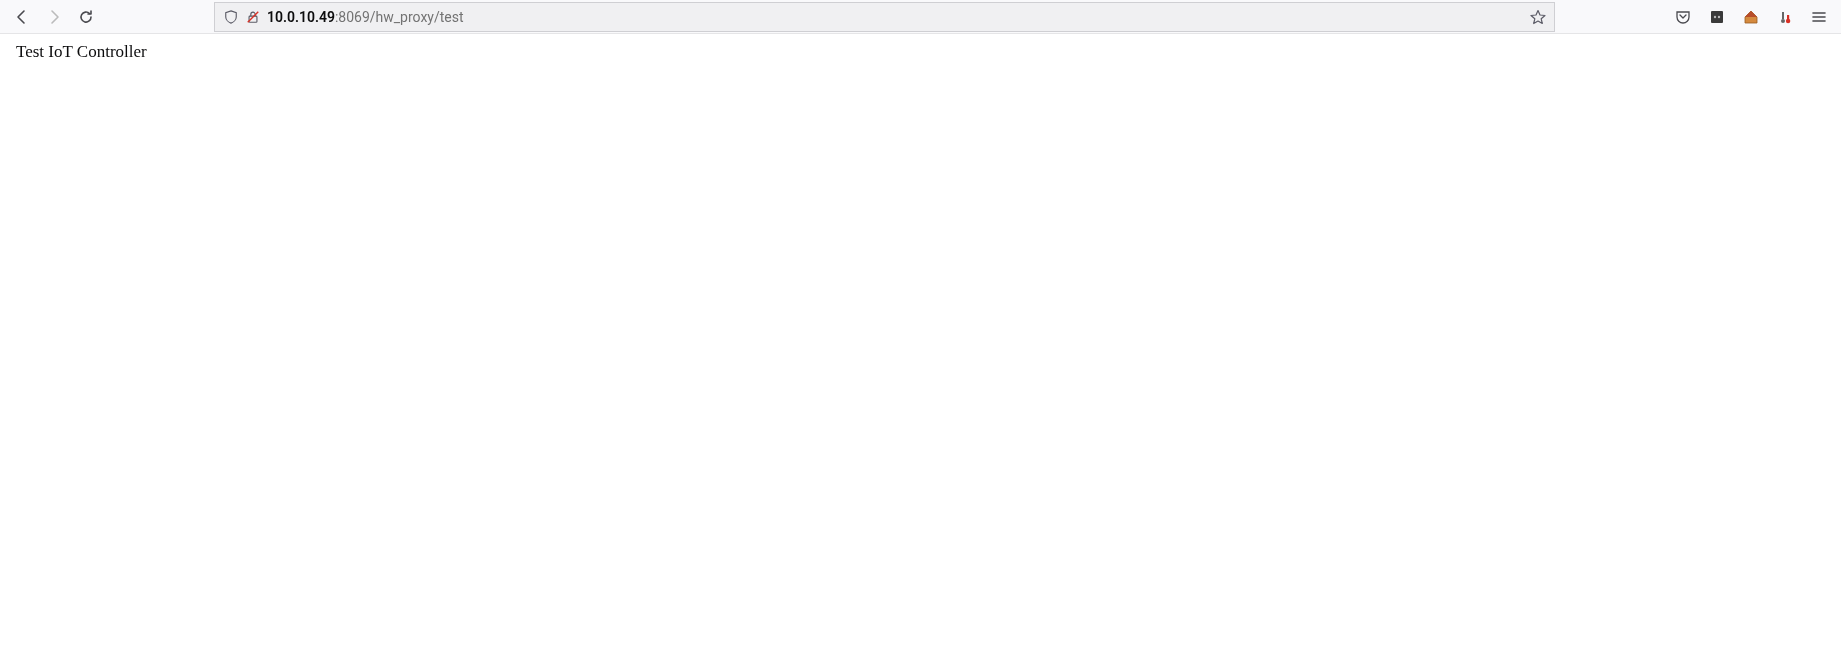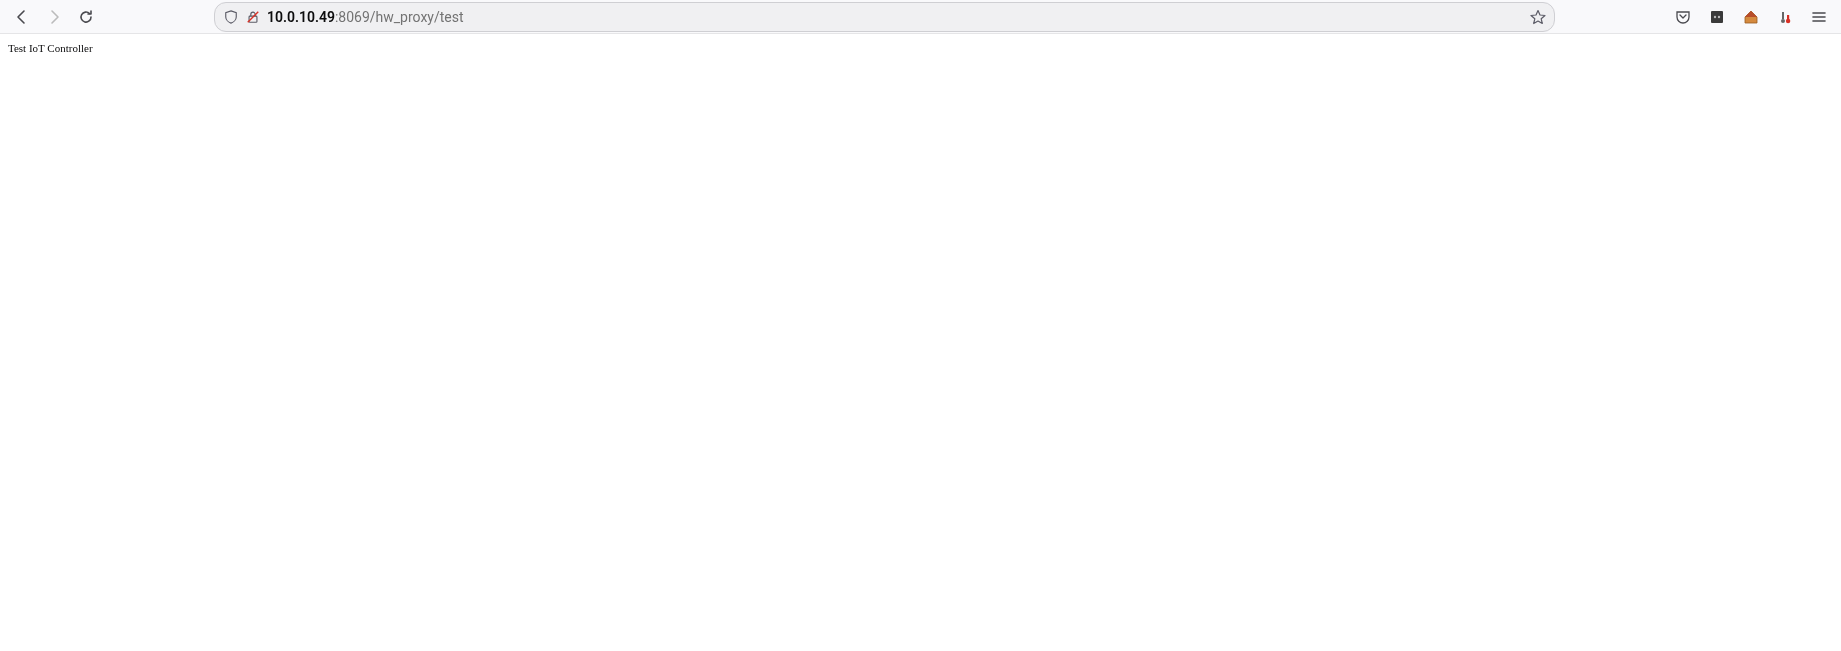--- a/index.html
+++ b/index.html
@@ -34,21 +34,21 @@
     .nav-btn.disabled { color: #bbbbbc; cursor: default; }
     .address-bar-wrap {
       flex: 1;
       margin-left: 110px;
       margin-right: 110px;
       display: flex;
       align-items: center;
       height: 30px;
       background: #f0f0f2;
       border: 1px solid #cfcfd3;
-      border-radius: 12px;
+      border-radius: 0;
       padding: 0 8px;
       gap: 6px;
     }
     .addr-icon {
       width: 16px;
       height: 16px;
       display: flex;
       align-items: center;
       justify-content: center;
       color: #5b5b66;
@@ -76,23 +76,23 @@
       border: none;
       background: transparent;
       display: flex;
       align-items: center;
       justify-content: center;
       border-radius: 4px;
       cursor: pointer;
       color: #4a4a4f;
     }
     .page-content {
-      padding: 8px 8px;
+      padding: 8px 16px;
       font-family: Georgia, "Times New Roman", serif;
-      font-size: 11px;
+      font-size: 17px;
       color: #0c0c0d;
     }
     svg { display: block; }
   </style>
 </head>
 <body>
 
 <div class="browser-chrome">
   <button class="nav-btn">
     <svg width="16" height="16" viewBox="0 0 16 16">

